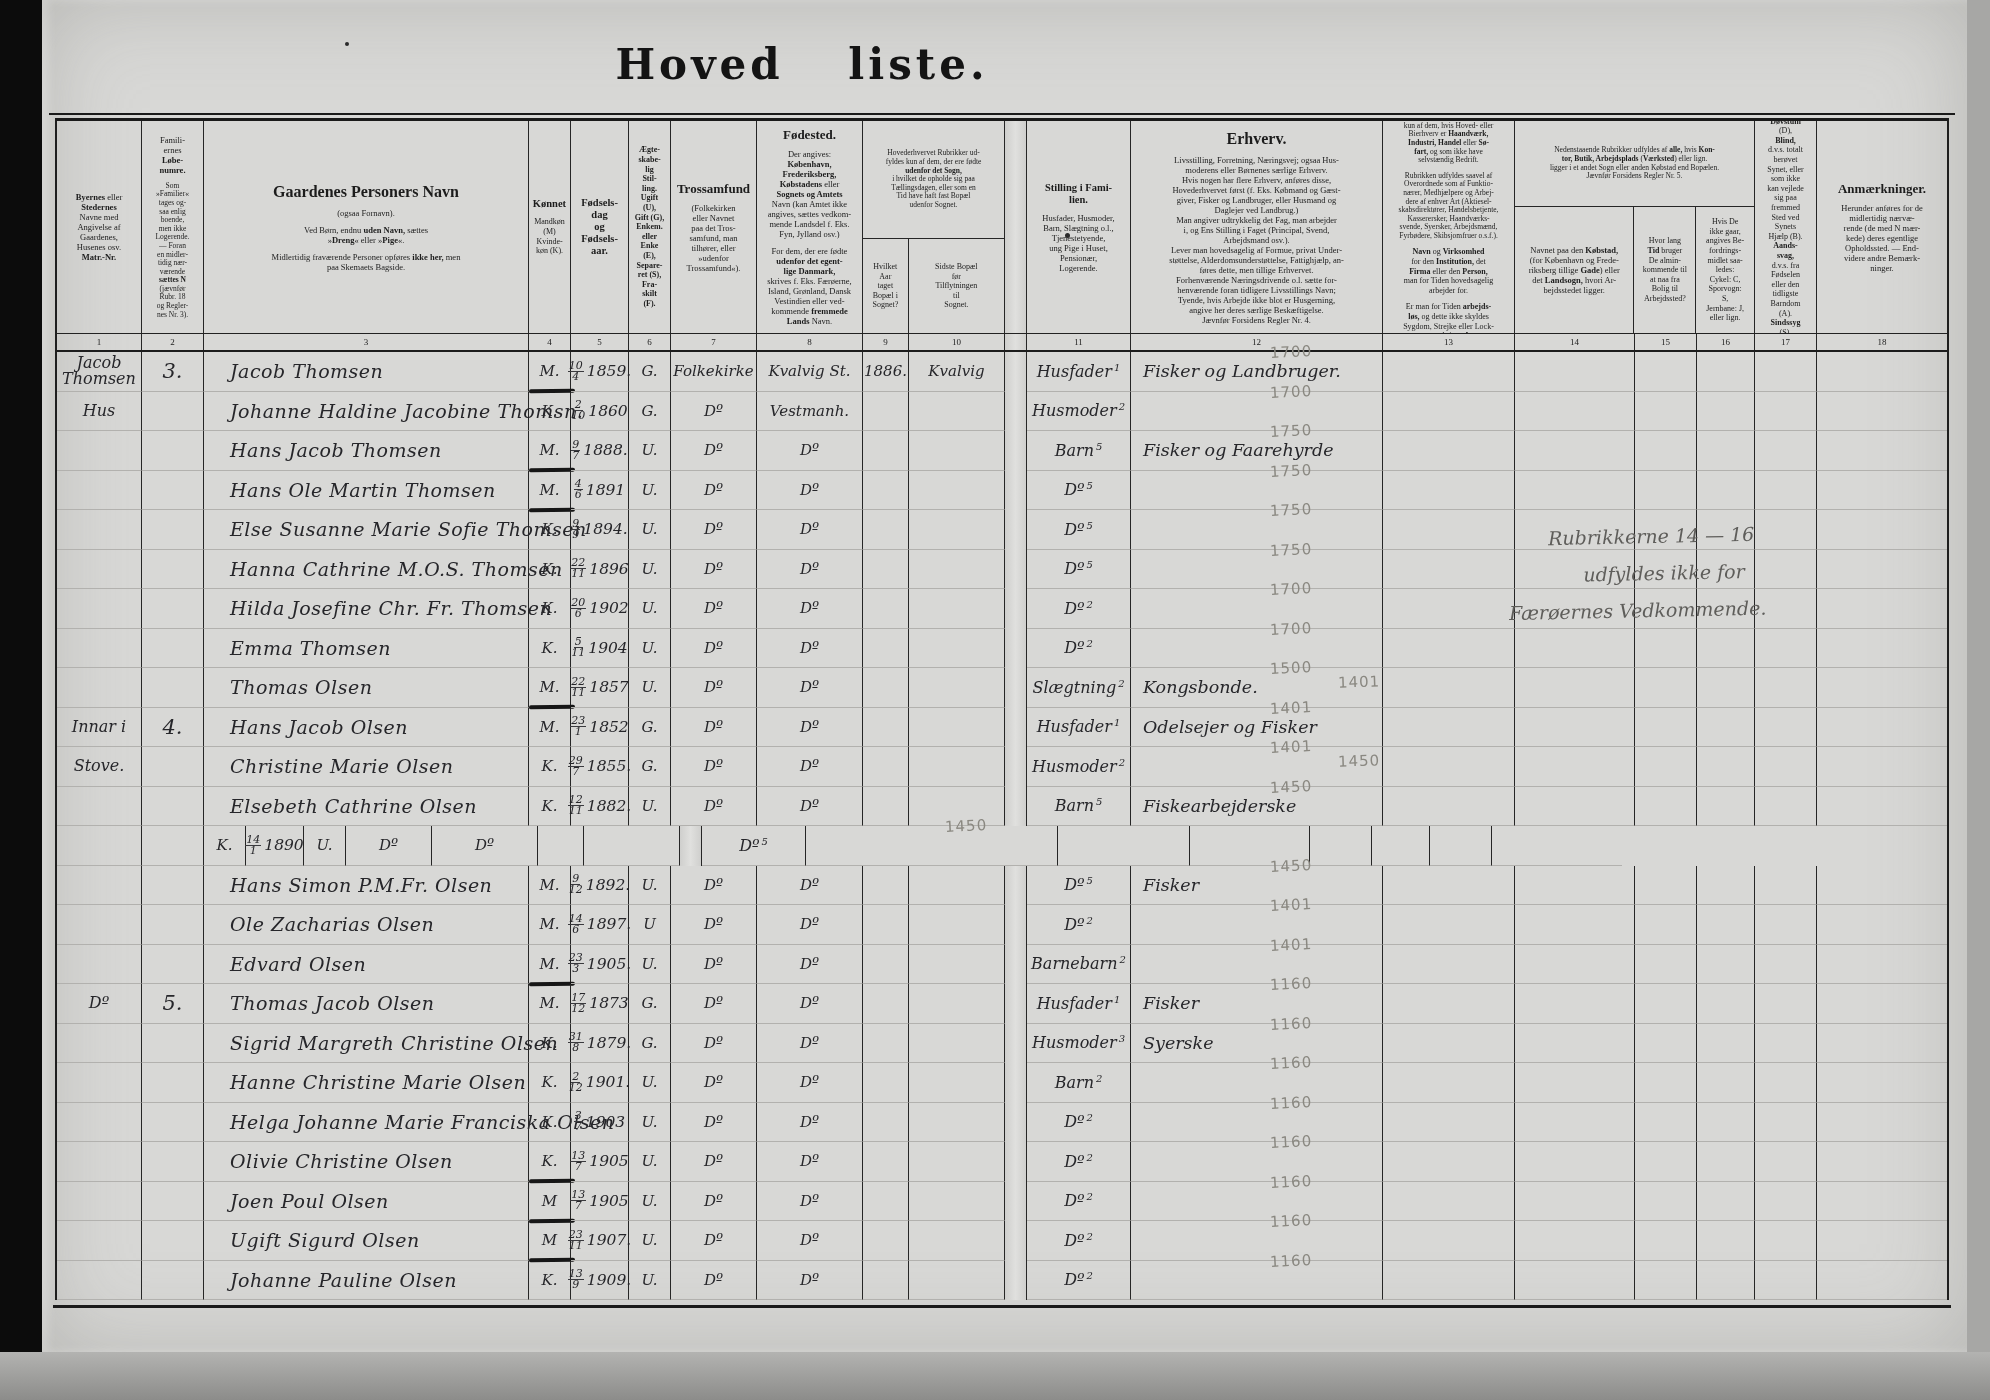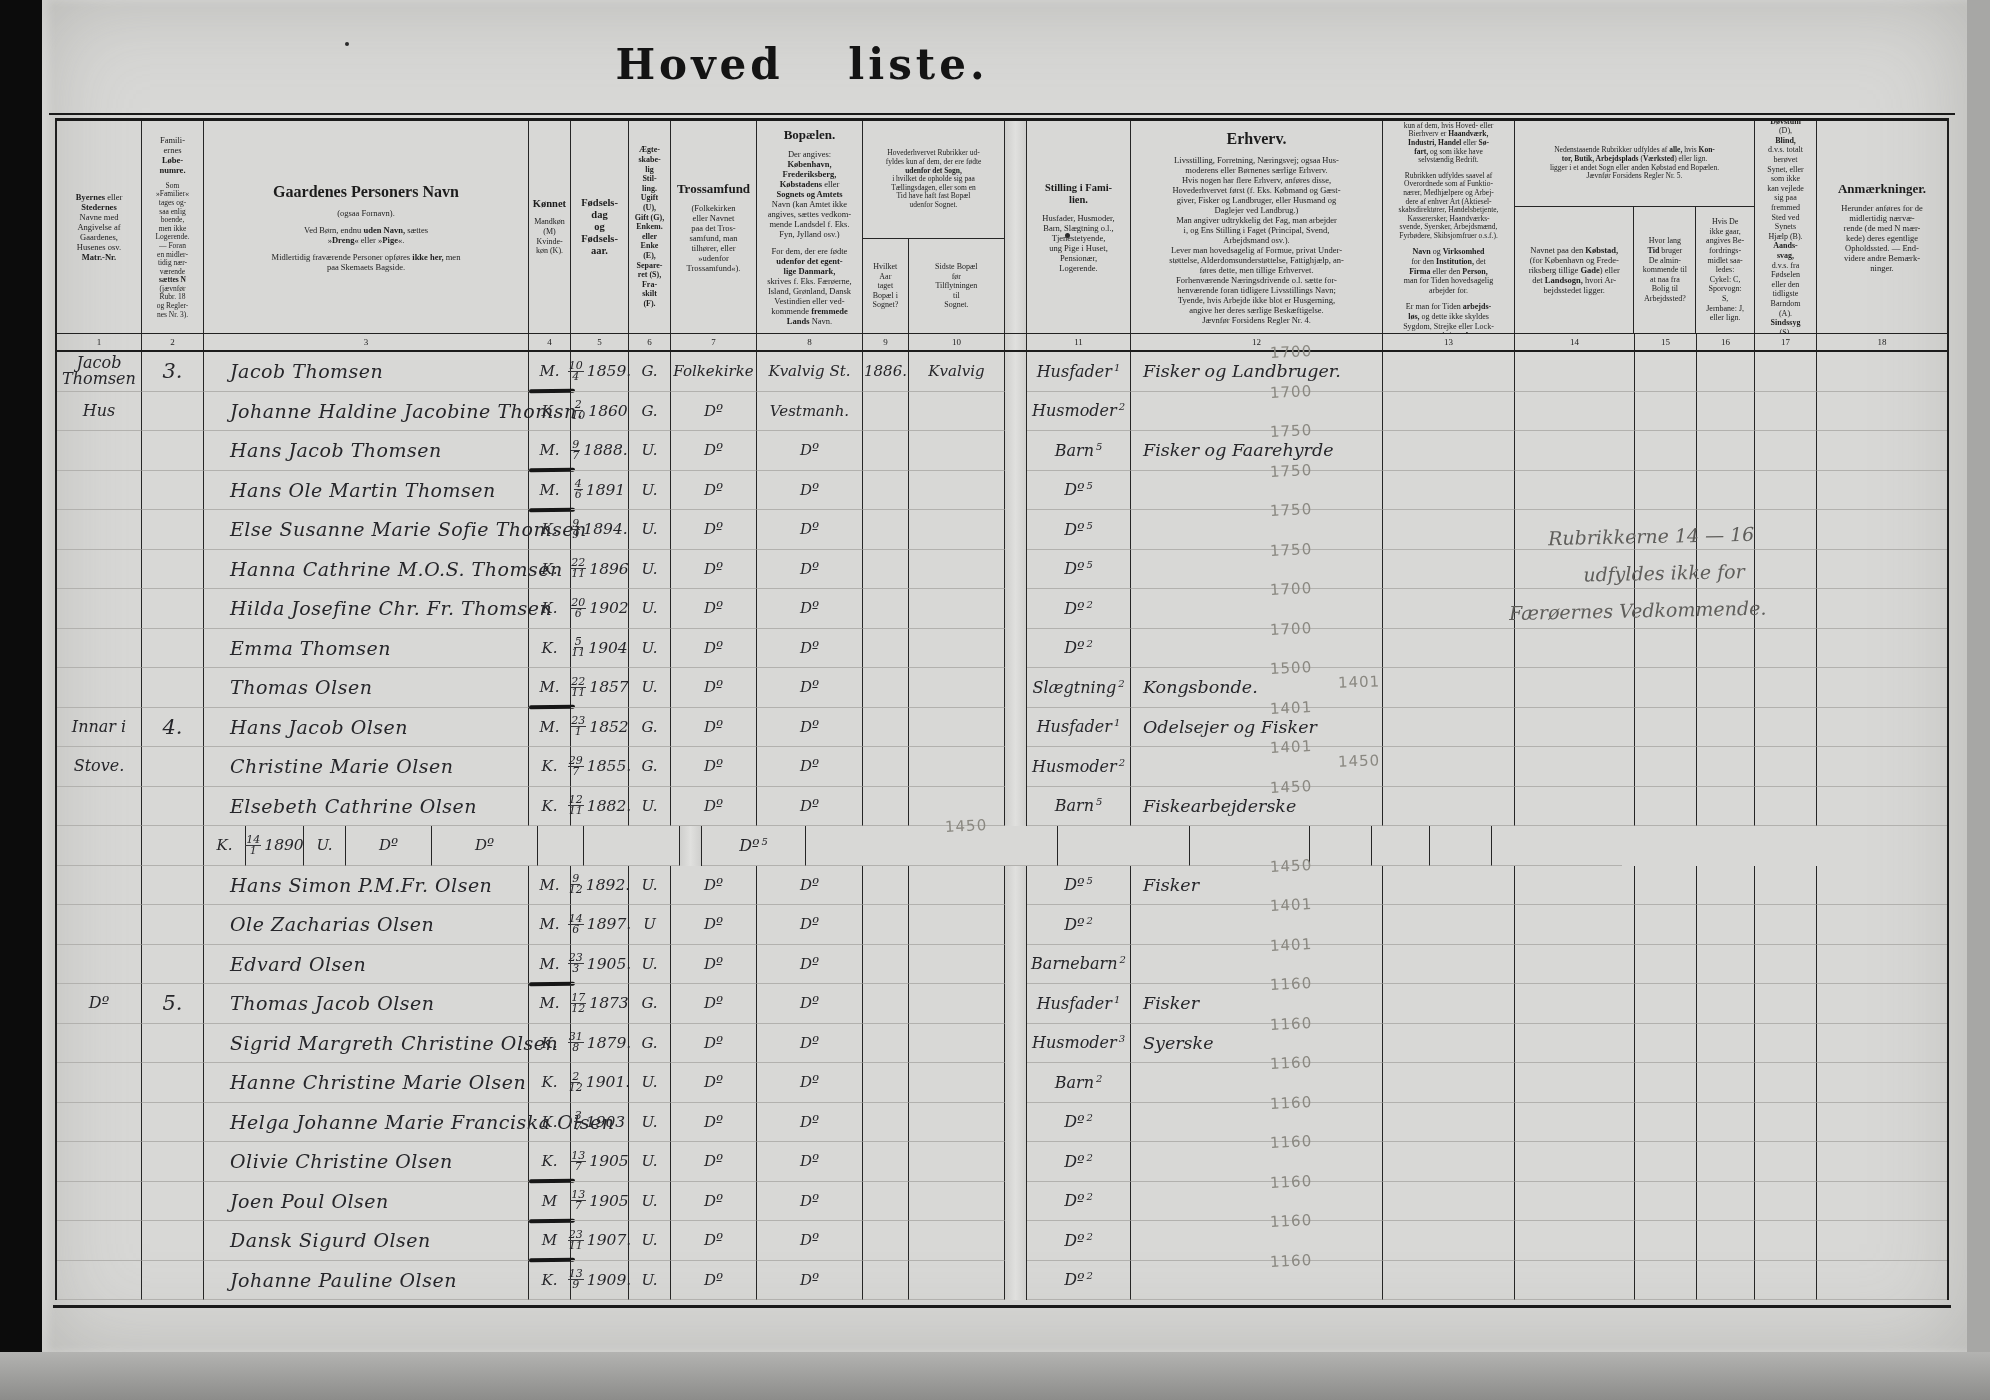--- a/index.html
+++ b/index.html
@@ -109,21 +109,21 @@
             <div class="hb h-m"><b>Fødsels-</b><br><b>dag</b><br><span>og</span><br><b>Fødsels-</b><br><b>aar.</b></div>
           </div>
           <div class="hcell" style="width: 42px; font-weight: bold;">
             <div class="hb h-t2"><b>Ægte-</b><br><b>skabe-</b><br><b>lig</b><br><b>Stil-</b><br><b>ling.</b><br><span>Ugift</span><br><span>(U),</span><br><span>Gift (G),</span><br><span>Enkem.</span><br><span>eller</span><br><span>Enke</span><br><span>(E),</span><br><span>Separe-</span><br><span>ret (S),</span><br><span>Fra-</span><br><span>skilt</span><br><span>(F).</span></div>
           </div>
           <div class="hcell" style="width: 86px;">
             <div class="hb h-m2"><b>Trossamfund</b></div>
             <div class="hb h-s"><span>(Folkekirken</span><br><span>eller Navnet</span><br><span>paa det Tros-</span><br><span>samfund, man</span><br><span>tilhører, eller</span><br><span>»udenfor</span><br><span>Trossamfund«).</span></div>
           </div>
           <div class="hcell" style="width: 106px;">
-            <div class="hb h-m2"><b>Bopælen.</b></div>
+            <div class="hb h-m2"><b>Fødested.</b></div>
             <div class="hb h-s"><span>Der angives:</span><br><b>København,</b><br><b>Frederiksberg,</b><br><b>Købstadens</b><span> eller</span><br><b>Sognets og Amtets</b><br><span>Navn (kan Amtet ikke</span><br><span>angives, sættes vedkom-</span><br><span>mende Landsdel f. Eks.</span><br><span>Fyn, Jylland osv.)</span></div>
             <div class="hb h-s"><span>For dem, der ere fødte</span><br><b>udenfor det egent-</b><br><b>lige Danmark,</b><br><span>skrives f. Eks. Færøerne,</span><br><span>Island, Grønland, Dansk</span><br><span>Vestindien eller ved-</span><br><span>kommende </span><b>fremmede</b><br><b>Lands</b><span> Navn.</span></div>
           </div>
           <div class="hcell hgroup" style="width: 142px;">
             <div class="gnote" style="height: 118px;">
               <div class="hb h-t"><span>Hovederhvervet Rubrikker ud-</span><br><span>fyldes kun af dem, der ere fødte</span><br><b>udenfor det Sogn,</b><br><span>i hvilket de opholde sig paa</span><br><span>Tællingsdagen, eller som en</span><br><span>Tid have haft fast Bopæl</span><br><span>udenfor Sognet.</span></div>
             </div>
             <div class="gsubs">
               <div class="gsub" style="width: 46px;">
                 <div class="hb h-t2"><span>Hvilket</span><br><span>Aar</span><br><span>taget</span><br><span>Bopæl i</span><br><span>Sognet?</span></div>
@@ -1170,21 +1170,21 @@
           <div class="cell" style="width: 120px;"></div>
           <div class="cell" style="width: 62px;"></div>
           <div class="cell" style="width: 58px;"></div>
           <div class="cell" style="width: 62px;"></div>
           <div class="cell" style="width: 130px;"></div>
         </div>
         <div class="drow">
           <div class="cell" style="width: 85px;"></div>
           <div class="cell" style="width: 62px;"></div>
           <div class="cell" style="width: 325px;">
-            <span class="hw hw-name">Dansk Sigurd Olsen</span>
+            <span class="hw hw-name">Ugift Sigurd Olsen</span>
           </div>
           <div class="cell" style="width: 42px;">
             <span class="hw hw-sm">M</span>
             <span class="mark"></span>
           </div>
           <div class="cell" style="width: 58px;">
             <span class="hw dwrap">
               <span class="dfrac">
                 <span class="dnum">23</span>
                 <span class="dden">11</span>

